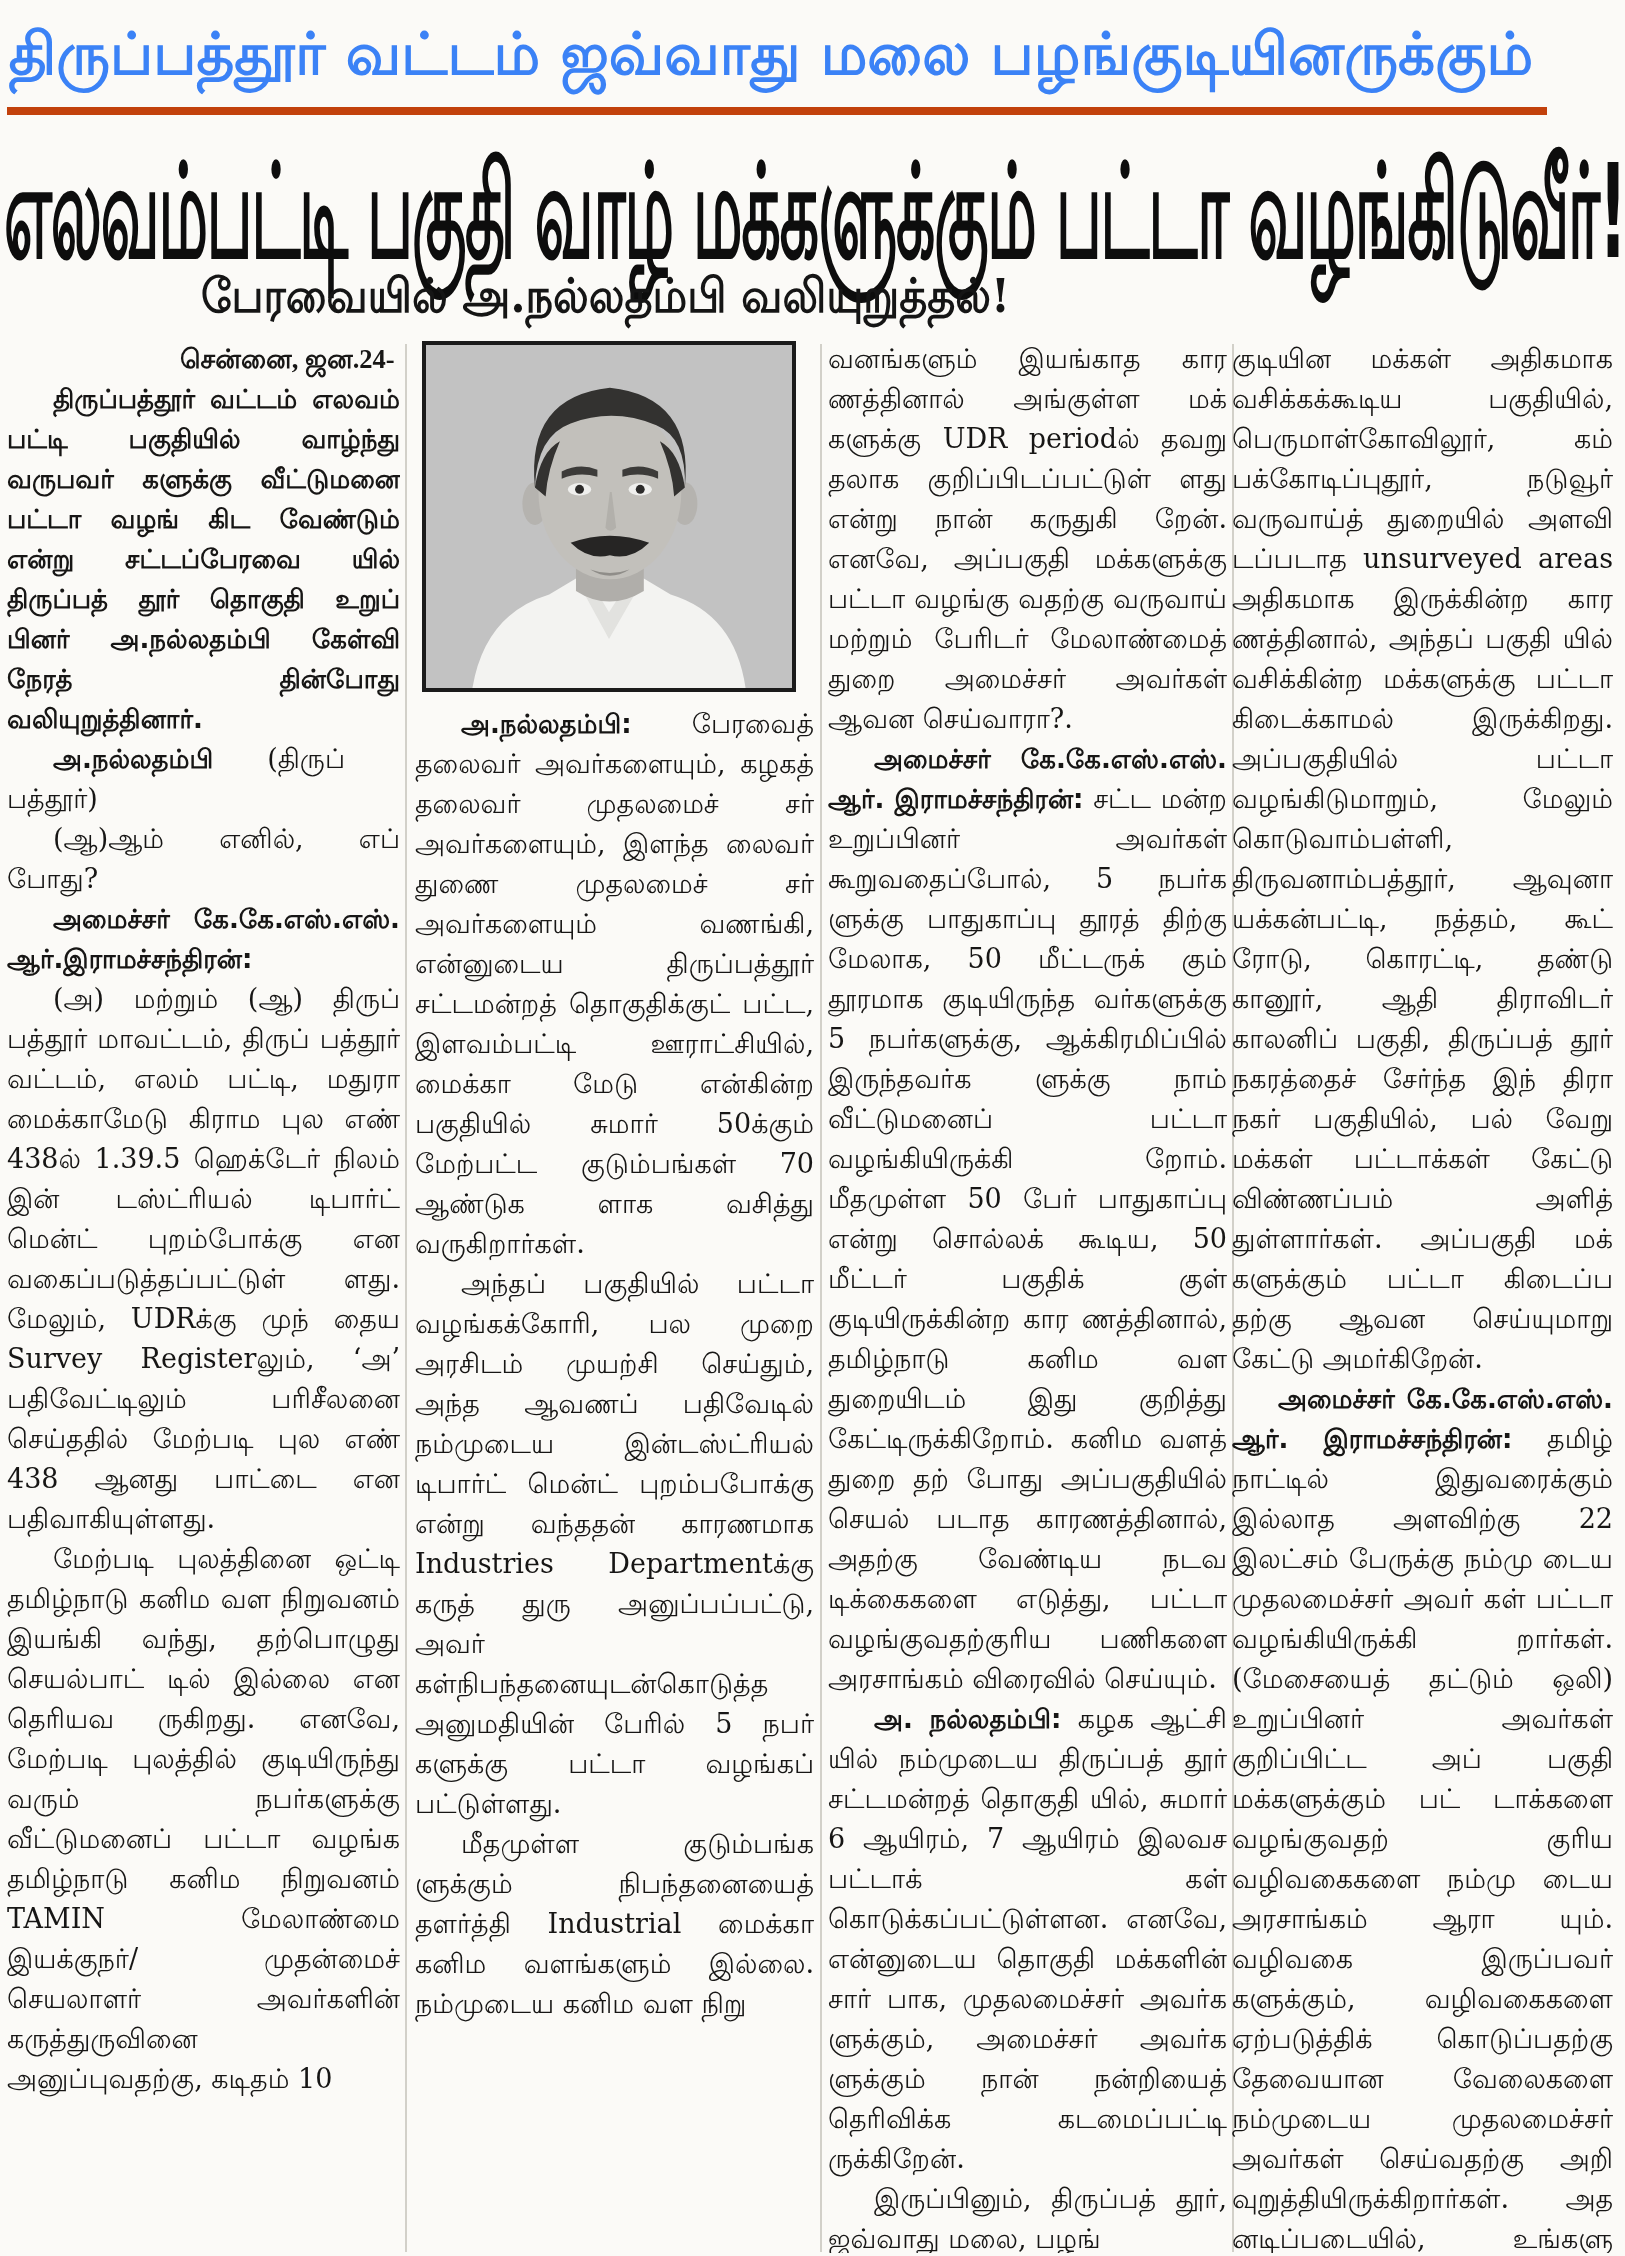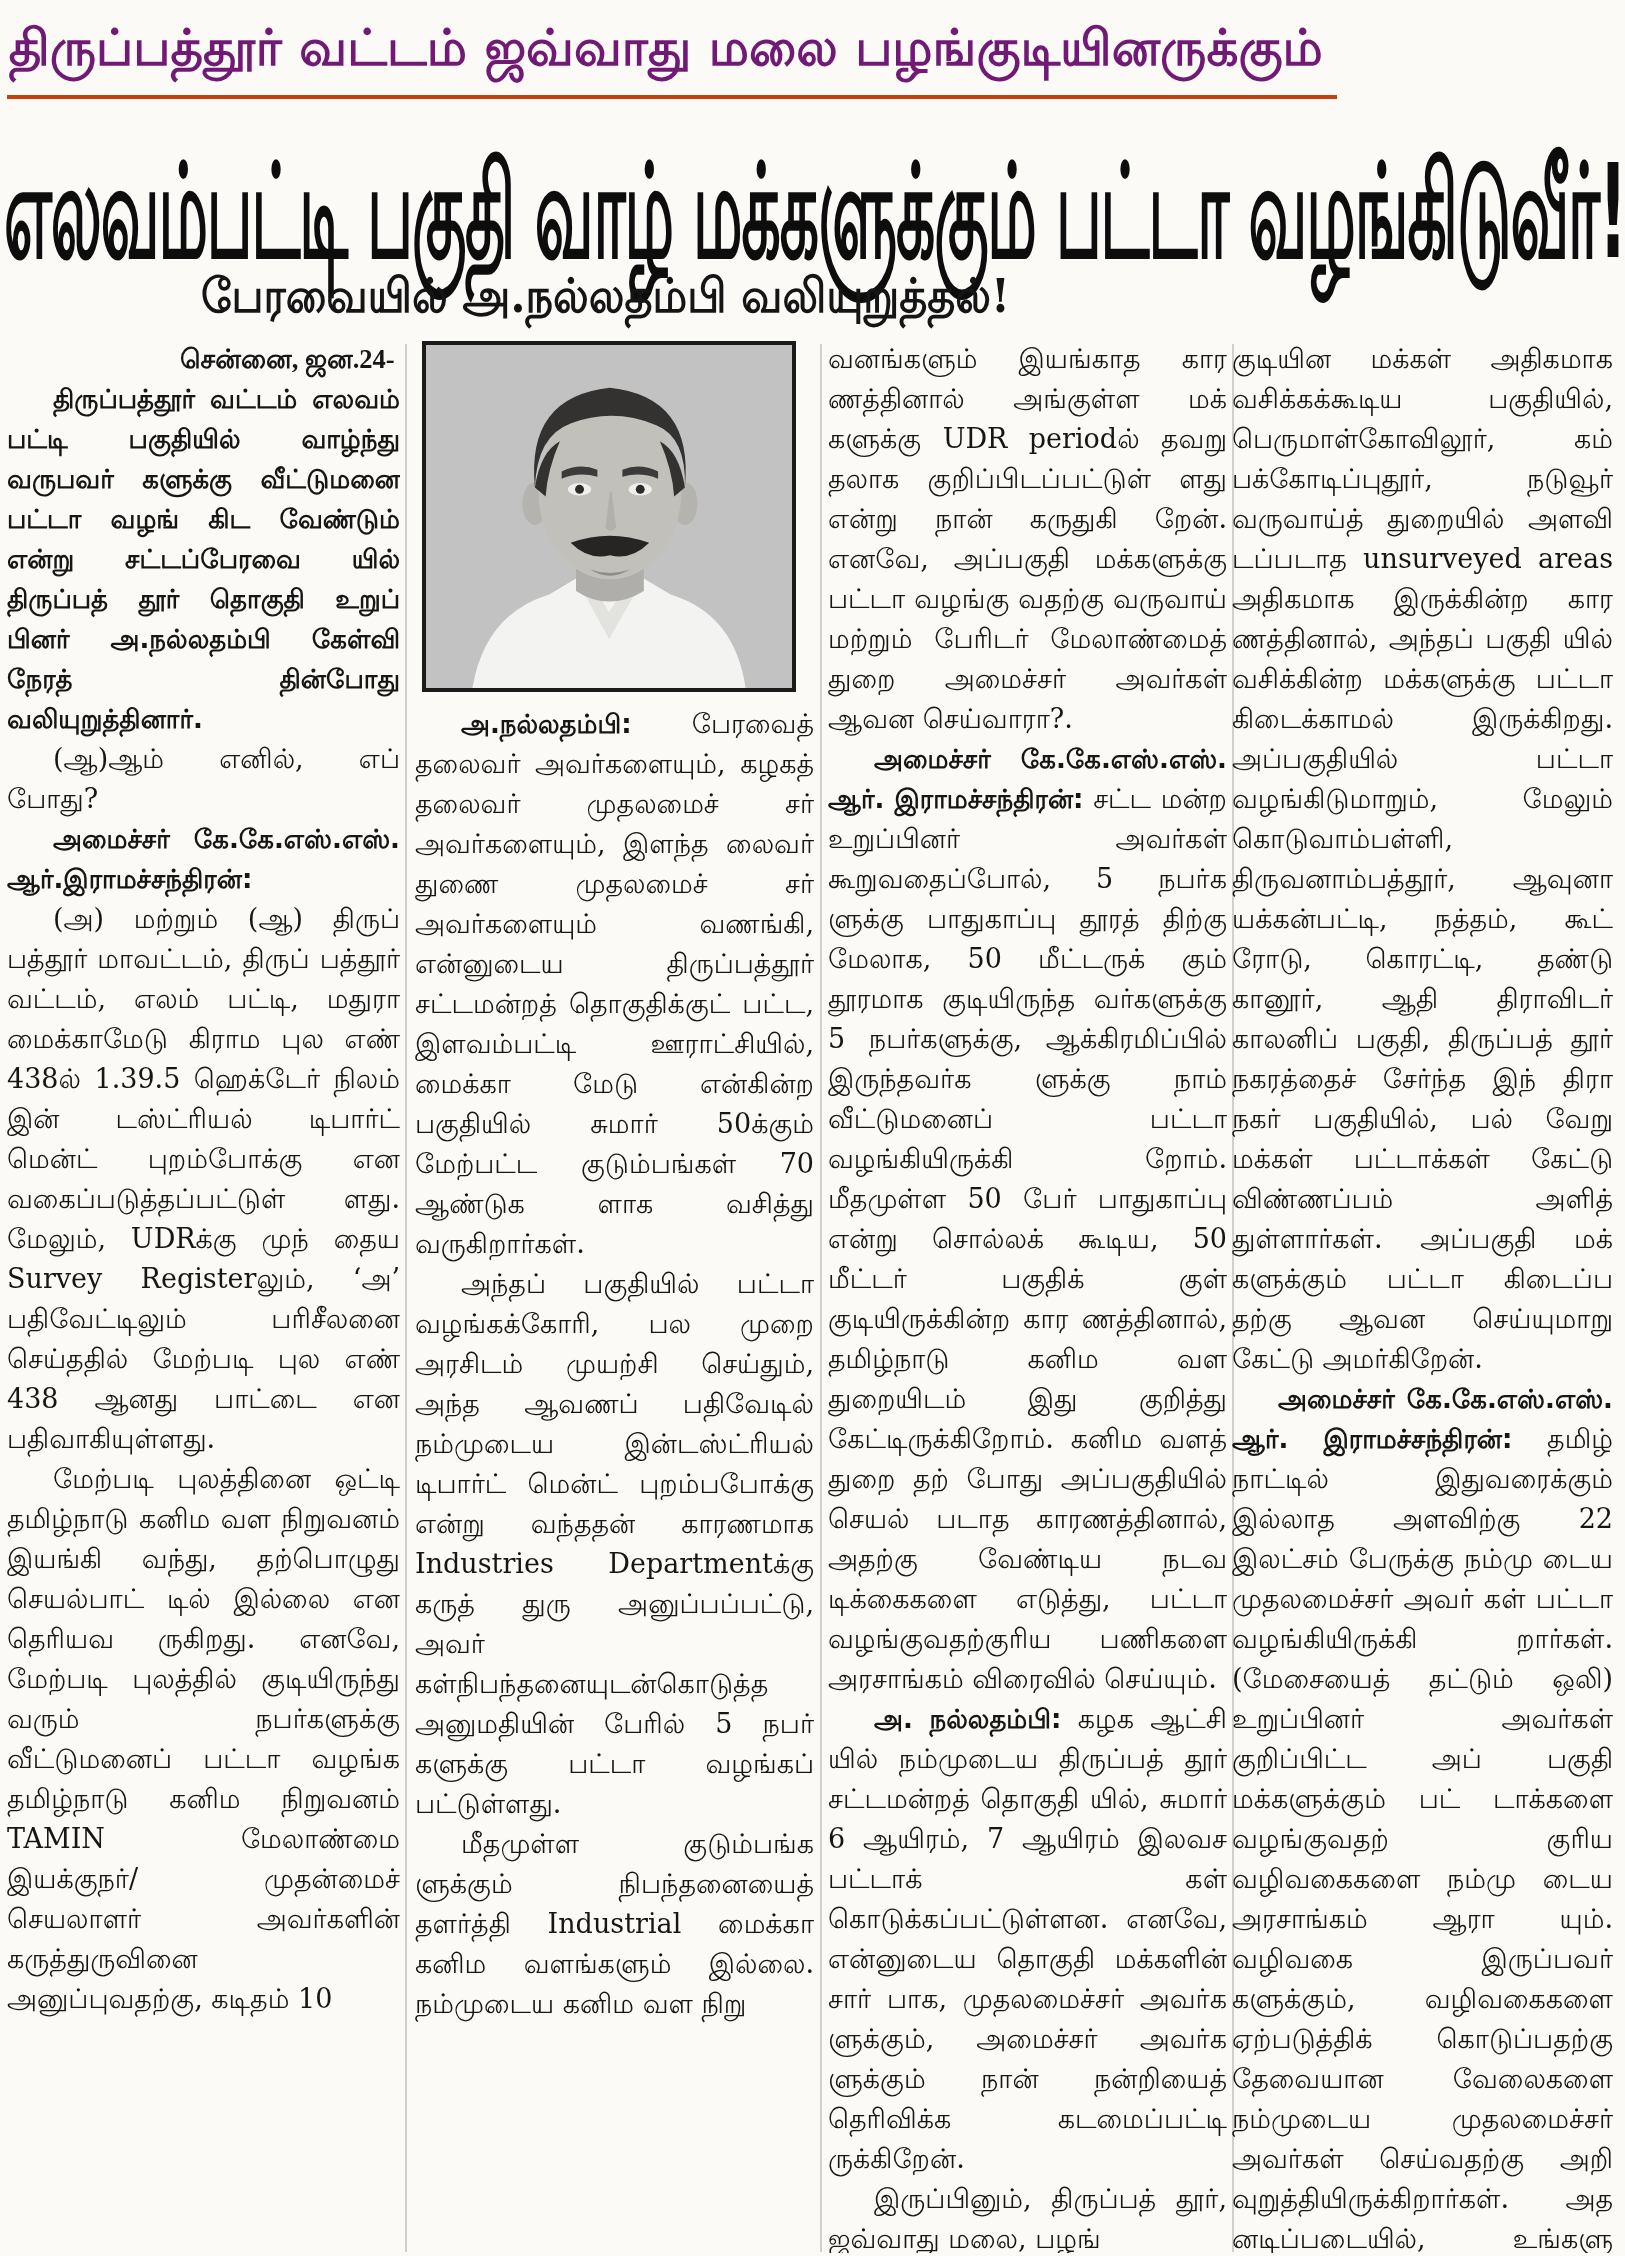--- a/index.html
+++ b/index.html
@@ -11,24 +11,24 @@
     position:relative;
     overflow:hidden;
   }
   .page{position:absolute;inset:0;}
 
   
   .kicker-wrap{position:absolute;left:7px;top:8.8px;}
   .kicker{
     display:inline-block;white-space:nowrap;
     font-family:"DejaVu Sans", sans-serif;
-    font-weight:bold;font-size:50px;line-height:1.45;
-    border-bottom:4px solid #c2410c;
+    font-weight:bold;font-size:58px;line-height:1.45;
+    border-bottom:8px solid #c2410c;
     padding:3.5px 14px 10.6px 1.8px;
-    color:#701a75;
+    color:#3b82f6;
   }
   .headline{
     position:absolute;left:3.5px;top:143px;width:1620px;
     font-family:"DejaVu Sans", sans-serif;
     font-weight:900;font-size:99px;line-height:104px;
     letter-spacing:-1.8px;white-space:nowrap;color:#0d0d0d;
   }
   .subheadline{
     position:absolute;left:201px;top:268px;width:805px;
     font-family:"DejaVu Serif", serif;
@@ -91,20 +91,21 @@
 
   <div class="subheadline" style="transform-origin: left top; transform: scale(0.915663, 1);">பேரவையில் அ.நல்லதம்பி வலியுறுத்தல்!</div>
 
   <div class="vrule r1"></div>
   <div class="vrule r2"></div>
   <div class="vrule r3"></div>
 
   <div class="col col-1">
     <p class="dateline">சென்னை, ஜன.24-</p>
     <p class="lead">திருப்பத்தூர் வட்டம் எலவம் பட்டி பகுதியில் வாழ்ந்து வருபவர் களுக்கு வீட்டுமனை பட்டா வழங் கிட வேண்டும் என்று சட்டப்பேரவை யில் திருப்பத் தூர் தொகுதி உறுப் பினர் அ.நல்லதம்பி கேள்வி நேரத் தின்போது வலியுறுத்தினார்.</p>
+    <p><span class="speaker">அ.நல்லதம்பி</span>  <span>(திருப் பத்தூர்)</span></p>
     <p>(ஆ)ஆம் எனில், எப் போது?</p>
     <p><span class="speaker">அமைச்சர் கே.கே.எஸ்.எஸ். ஆர்.இராமச்சந்திரன்:</span></p>
     <p>(அ) மற்றும் (ஆ) திருப் பத்தூர் மாவட்டம், திருப் பத்தூர் வட்டம், எலம் பட்டி, மதுரா மைக்காமேடு கிராம புல எண் 438ல் 1.39.5 ஹெக்டேர் நிலம் இன் டஸ்ட்ரியல் டிபார்ட் மென்ட் புறம்போக்கு என வகைப்படுத்தப்பட்டுள் ளது. மேலும், UDRக்கு முந் தைய Survey Registerலும், ‘அ’ பதிவேட்டிலும் பரிசீலனை செய்ததில் மேற்படி புல எண் 438 ஆனது பாட்டை என பதிவாகியுள்ளது.</p>
     <p>மேற்படி புலத்தினை ஒட்டி தமிழ்நாடு கனிம வள நிறுவனம் இயங்கி வந்து, தற்பொழுது செயல்பாட் டில் இல்லை என தெரியவ ருகிறது. எனவே, மேற்படி புலத்தில் குடியிருந்து வரும் நபர்களுக்கு வீட்டுமனைப் பட்டா வழங்க தமிழ்நாடு கனிம நிறுவனம் TAMIN மேலாண்மை இயக்குநர்/ முதன்மைச் செயலாளர் அவர்களின் கருத்துருவினை அனுப்புவதற்கு, கடிதம் 10</p>
   </div>
 
   <div class="col col-2">
     <div class="photo-frame">
       <svg viewBox="0 0 410 385" preserveAspectRatio="none">
         <rect width="410" height="385" fill="#c6c6c6"></rect>

